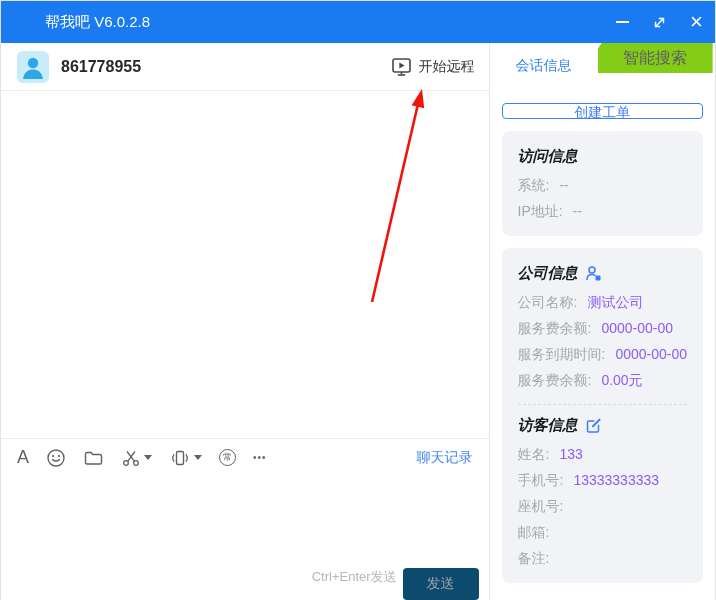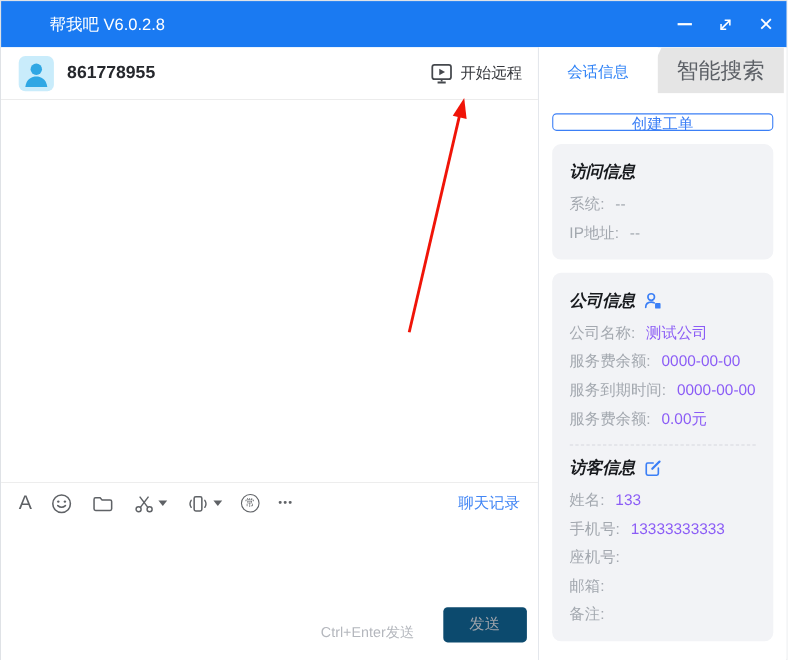--- a/index.html
+++ b/index.html
@@ -50,38 +50,38 @@
   .circle-glyph {
     width:17px; height:17px; border:1.3px solid #5f6266; border-radius:50%;
     display:flex; align-items:center; justify-content:center; font-size:9px; color:#5f6266;
   }
   .more-dots { font-size:10px; letter-spacing:1px; color:#5f6266; }
   .toolbar-spacer { flex:1; }
   .history-link { font-size:14px; color:#4286f5; cursor:pointer; }
 
   .chat-input { flex:1; position:relative; background:#fff; }
   .input-surface { position:absolute; inset:0; cursor:text; }
-  .send-row { position:absolute; right:10px; bottom:16px; display:flex; align-items:flex-end; gap:26px; }
+  .send-row { position:absolute; right:10px; bottom:0; display:flex; align-items:flex-start; gap:6px; }
   .send-hint { font-size:13px; color:#b4b7bd; }
   .send-btn {
     background:#0c4a6e; color:#a0a4ab; font-size:14px; border:none;
     padding:7px 24px; border-radius:4px; cursor:pointer;
   }
 
   
   .sidebar { flex:1; background:#fff; display:flex; flex-direction:column; }
   .tabs { height:46px; position:relative; }
   .tab-active {
     position:absolute; left:0; top:0; width:108px; height:46px;
     display:flex; align-items:center; justify-content:center;
     font-size:14px; color:#2f82f6; background:#fff; cursor:pointer;
   }
   .tab-inactive {
-    position:absolute; left:82px; top:0; width:141px; height:42px;
-    background:#e5e5e5; color:#5c6066; font-size:20px;
+    position:absolute; left:82px; top:0; width:141px; height:30px;
+    background:#84cc16; color:#5c6066; font-size:16px;
     display:flex; align-items:center; justify-content:center;
     clip-path:polygon(30px 0, 100% 0, 100% 100%, 10px 100%);
     padding-left:26px; cursor:pointer;
   }
   .sidebar-content { padding:14px 12px; flex:1; overflow:hidden; }
   .create-ticket {
     width:100%; height:16px; background:#fff; border:1px solid #3b7ff6; color:#3b7ff6;
     font-size:14px; border-radius:4px; cursor:pointer; margin-bottom:12px;
     font-family:inherit;
   }

